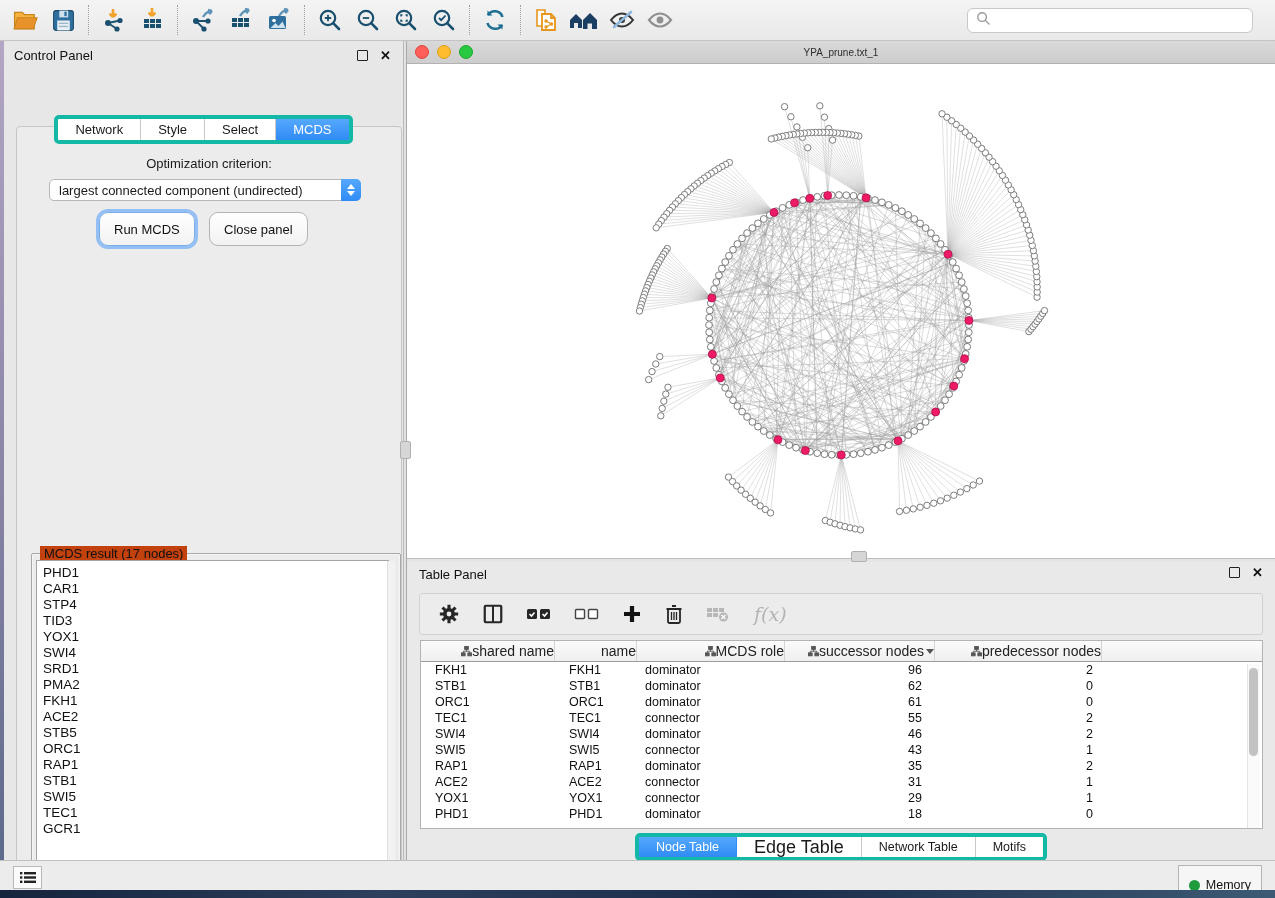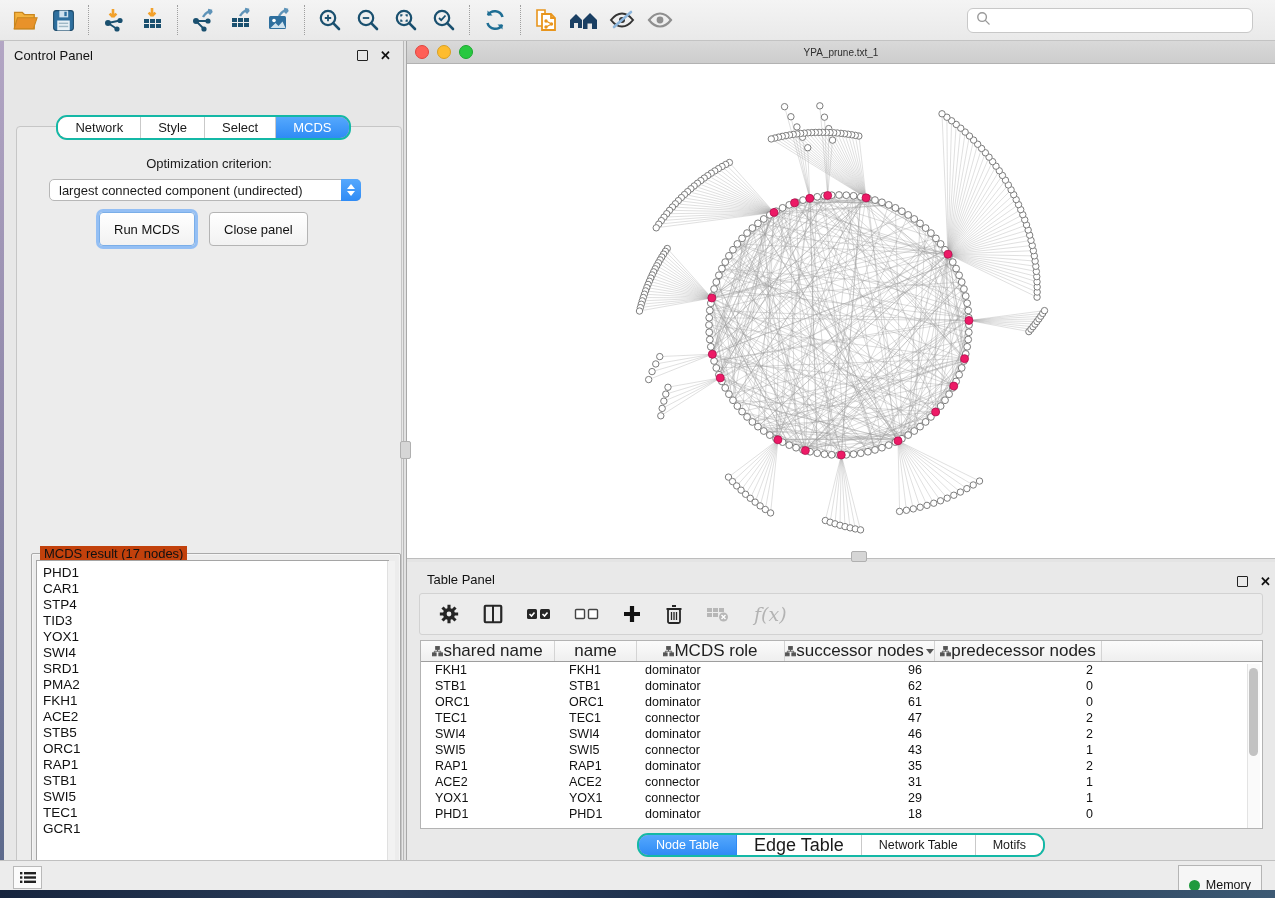--- a/index.html
+++ b/index.html
@@ -19,35 +19,35 @@
   
   #wall-left{left:0;top:41px;width:4px;height:820px;background:linear-gradient(180deg,#b3a6c4,#8d86a8,#5d6a8c)}
   #control-panel{left:4px;top:41px;width:400px;height:820px;background:#e7e7e7;border-right:1px solid #b9b9b9;box-sizing:border-box}
   #v-splitter{left:404px;top:41px;width:3px;height:820px;background:#e2e2e2;border-right:1px solid #a8a8a8;box-sizing:border-box}
   #v-grip{left:400px;top:441px;width:9px;height:16px;background:#d6d6d6;border:1px solid #b0b0b0;border-radius:2px;z-index:5}
   .panel-title{font-size:13px;color:#111}
   .win-controls{display:flex;gap:12px;align-items:center}
   .float-box{width:9px;height:9px;border:1.5px solid #222;border-radius:1px;display:inline-block}
   .close-x{font-size:13px;font-weight:bold;color:#111;line-height:9px}
   
-  .seg-tabs{display:flex;border:2px solid #14b8a6;border-radius:11px;background:#fca5a5;overflow:hidden;height:21px}
+  .seg-tabs{display:flex;border:4px solid #14b8a6;border-radius:5px;background:#fca5a5;overflow:hidden;height:21px}
   .seg-tab{display:flex;align-items:center;justify-content:center;font-size:13px;color:#1a1a1a;
       padding:0 17px;border-right:1px solid #c9c9c9;background:#fff;white-space:nowrap}
   .seg-tab:last-child{border-right:none}
   .seg-tab.active{background:linear-gradient(#55a8fd,#2f8bf5);color:#fff;border-right-color:#2f8bf5}
   #cp-inner{left:12px;top:85px;width:384px;height:768px;background:#ececec;border:1px solid #c6c6c6;border-radius:4px}
   #opt-label{left:0;top:29px;width:100%;text-align:center;font-size:13px}
   #criterion-select{left:32px;top:52px;width:312px;height:22px;background:#fff;border:1px solid #b7b7b7;
       border-radius:5px;display:flex;align-items:center;box-sizing:border-box}
   #criterion-select .sel-text{flex:1;font-size:13px;padding-left:9px;white-space:nowrap}
   .stepper{width:20px;height:22px;margin:-1px -1px -1px 0;background:linear-gradient(#55a8fd,#2f8bf5);
       border-radius:0 5px 5px 0;display:flex;flex-direction:column;align-items:center;justify-content:center;gap:2px}
   .tri-up{width:0;height:0;border-left:4px solid transparent;border-right:4px solid transparent;border-bottom:5px solid #fff}
   .tri-dn{width:0;height:0;border-left:4px solid transparent;border-right:4px solid transparent;border-top:5px solid #fff}
-  .pbtn{height:22px;background:linear-gradient(#ffffff,#f2f2f2);border:1px solid #b4b4b4;border-radius:4px;
+  .pbtn{height:22px;background:linear-gradient(#ffffff,#f2f2f2);border:1px solid #b4b4b4;border-radius:9px;
       font-size:13px;display:inline-flex;align-items:center;justify-content:center;padding:16px 14px;color:#111}
   #run-btn{position:absolute;left:82px;top:85px;box-shadow:0 0 0 3px rgba(77,155,251,.55);border-color:#7aaee8}
   #closepanel-btn{position:absolute;left:192px;top:85px}
   
   #mcds-group{left:14px;top:426px;width:368px;height:368px;border:1px solid #a9a9a9;border-radius:2px;
       box-shadow:inset 0 0 0 1px #f5f5f5}
   #mcds-legend{position:absolute;left:8px;top:-8px;background:#c2410c;padding:0 4px;font-size:13px;color:#111}
   #mcds-list{position:absolute;left:4px;top:6px;width:353px;height:355px;background:#fff;border:1px solid #a5a5a5;
       overflow:hidden;padding:4px 0 0 6px;box-sizing:border-box}
   #mcds-list .mcds-item{font-size:13.5px;line-height:16px;color:#111}
@@ -57,27 +57,27 @@
   #net-titlebar{left:0;top:0;width:100%;height:23px;background:linear-gradient(#d9d9d9,#cdcdcd);
       border-bottom:1px solid #b2b2b2;display:flex;align-items:center;box-sizing:border-box}
   .tlight{width:12px;height:12px;border-radius:50%;margin-left:8px}
   #net-title{position:absolute;left:0;width:100%;text-align:center;font-size:10px;color:#2e2e2e}
   #net-canvas{left:0;top:23px;width:868px;height:494px;background:#fff;overflow:hidden}
   
   #h-splitter{left:407px;top:558px;width:868px;height:4px;background:#e4e4e4;border-top:1px solid #bdbdbd;box-sizing:border-box}
   #h-grip{left:851px;top:551px;width:14px;height:9px;background:#d6d6d6;border:1px solid #b0b0b0;border-radius:2px;z-index:5}
   
   #table-panel{left:407px;top:562px;width:868px;height:298px;background:#e9e9e9}
-  #tp-header{left:20px;top:5px;width:844px;height:20px;display:flex;align-items:flex-end;justify-content:space-between}
+  #tp-header{left:12px;top:5px;width:844px;height:20px;display:flex;align-items:flex-start;justify-content:space-between}
   #tp-toolbar{left:12px;top:31px;width:844px;height:42px;background:#ececec;border:1px solid #d2d2d2;border-radius:3px;
       display:flex;align-items:center;gap:22px;padding-left:18px;box-sizing:border-box}
   #tp-toolbar .tpi{display:flex;align-items:center;justify-content:flex-end}
   #node-table{left:13px;top:78px;width:843px;height:189px;background:#fff;border:1px solid #b3b3b3;box-sizing:border-box;overflow:hidden}
   #table-headrow{display:flex;height:20px;background:linear-gradient(#fbfbfb,#efefef);border-bottom:1px solid #9e9e9e}
-  .hcell{display:flex;align-items:center;justify-content:center;font-size:17px;color:#222;
+  .hcell{display:flex;align-items:center;justify-content:flex-end;font-size:14px;color:#222;
       border-right:1px solid #d4d4d4;box-sizing:border-box;overflow:hidden}
   .hcell .sort{width:0;height:0;border-left:4px solid transparent;border-right:4px solid transparent;border-top:5px solid #555;margin-left:2px}
   .c0{width:134px}.c1{width:82px}.c2{width:148px}.c3{width:150px}.c4{width:167px}.cfill{flex:1;border-right:none}
   .trow{display:flex;height:16px;align-items:center}
   .tcell{font-size:12.5px;color:#111;box-sizing:border-box;white-space:nowrap;overflow:hidden}
   .tcell.c0{padding-left:14px}.tcell.c1{padding-left:14px}.tcell.c2{padding-left:8px}
   .tcell.c3{text-align:right;padding-right:13px}.tcell.c4{text-align:right;padding-right:9px}
   #table-vscroll{position:absolute;right:2px;top:23px;width:12px;height:164px;background:#fafafa;border-left:1px solid #e3e3e3}
   #table-vthumb{position:absolute;left:1px;top:4px;width:9px;height:88px;background:#c2c2c2;border-radius:5px}
   #tp-tabs{left:0;top:271px;width:868px;display:flex;justify-content:center}
@@ -792,21 +792,21 @@
             <div class="tcell c0">ORC1</div>
             <div class="tcell c1">ORC1</div>
             <div class="tcell c2">dominator</div>
             <div class="tcell c3">61</div>
             <div class="tcell c4">0</div>
           </div>
           <div class="trow">
             <div class="tcell c0">TEC1</div>
             <div class="tcell c1">TEC1</div>
             <div class="tcell c2">connector</div>
-            <div class="tcell c3">47</div>
+            <div class="tcell c3">55</div>
             <div class="tcell c4">2</div>
           </div>
           <div class="trow">
             <div class="tcell c0">SWI4</div>
             <div class="tcell c1">SWI4</div>
             <div class="tcell c2">dominator</div>
             <div class="tcell c3">46</div>
             <div class="tcell c4">2</div>
           </div>
           <div class="trow">

